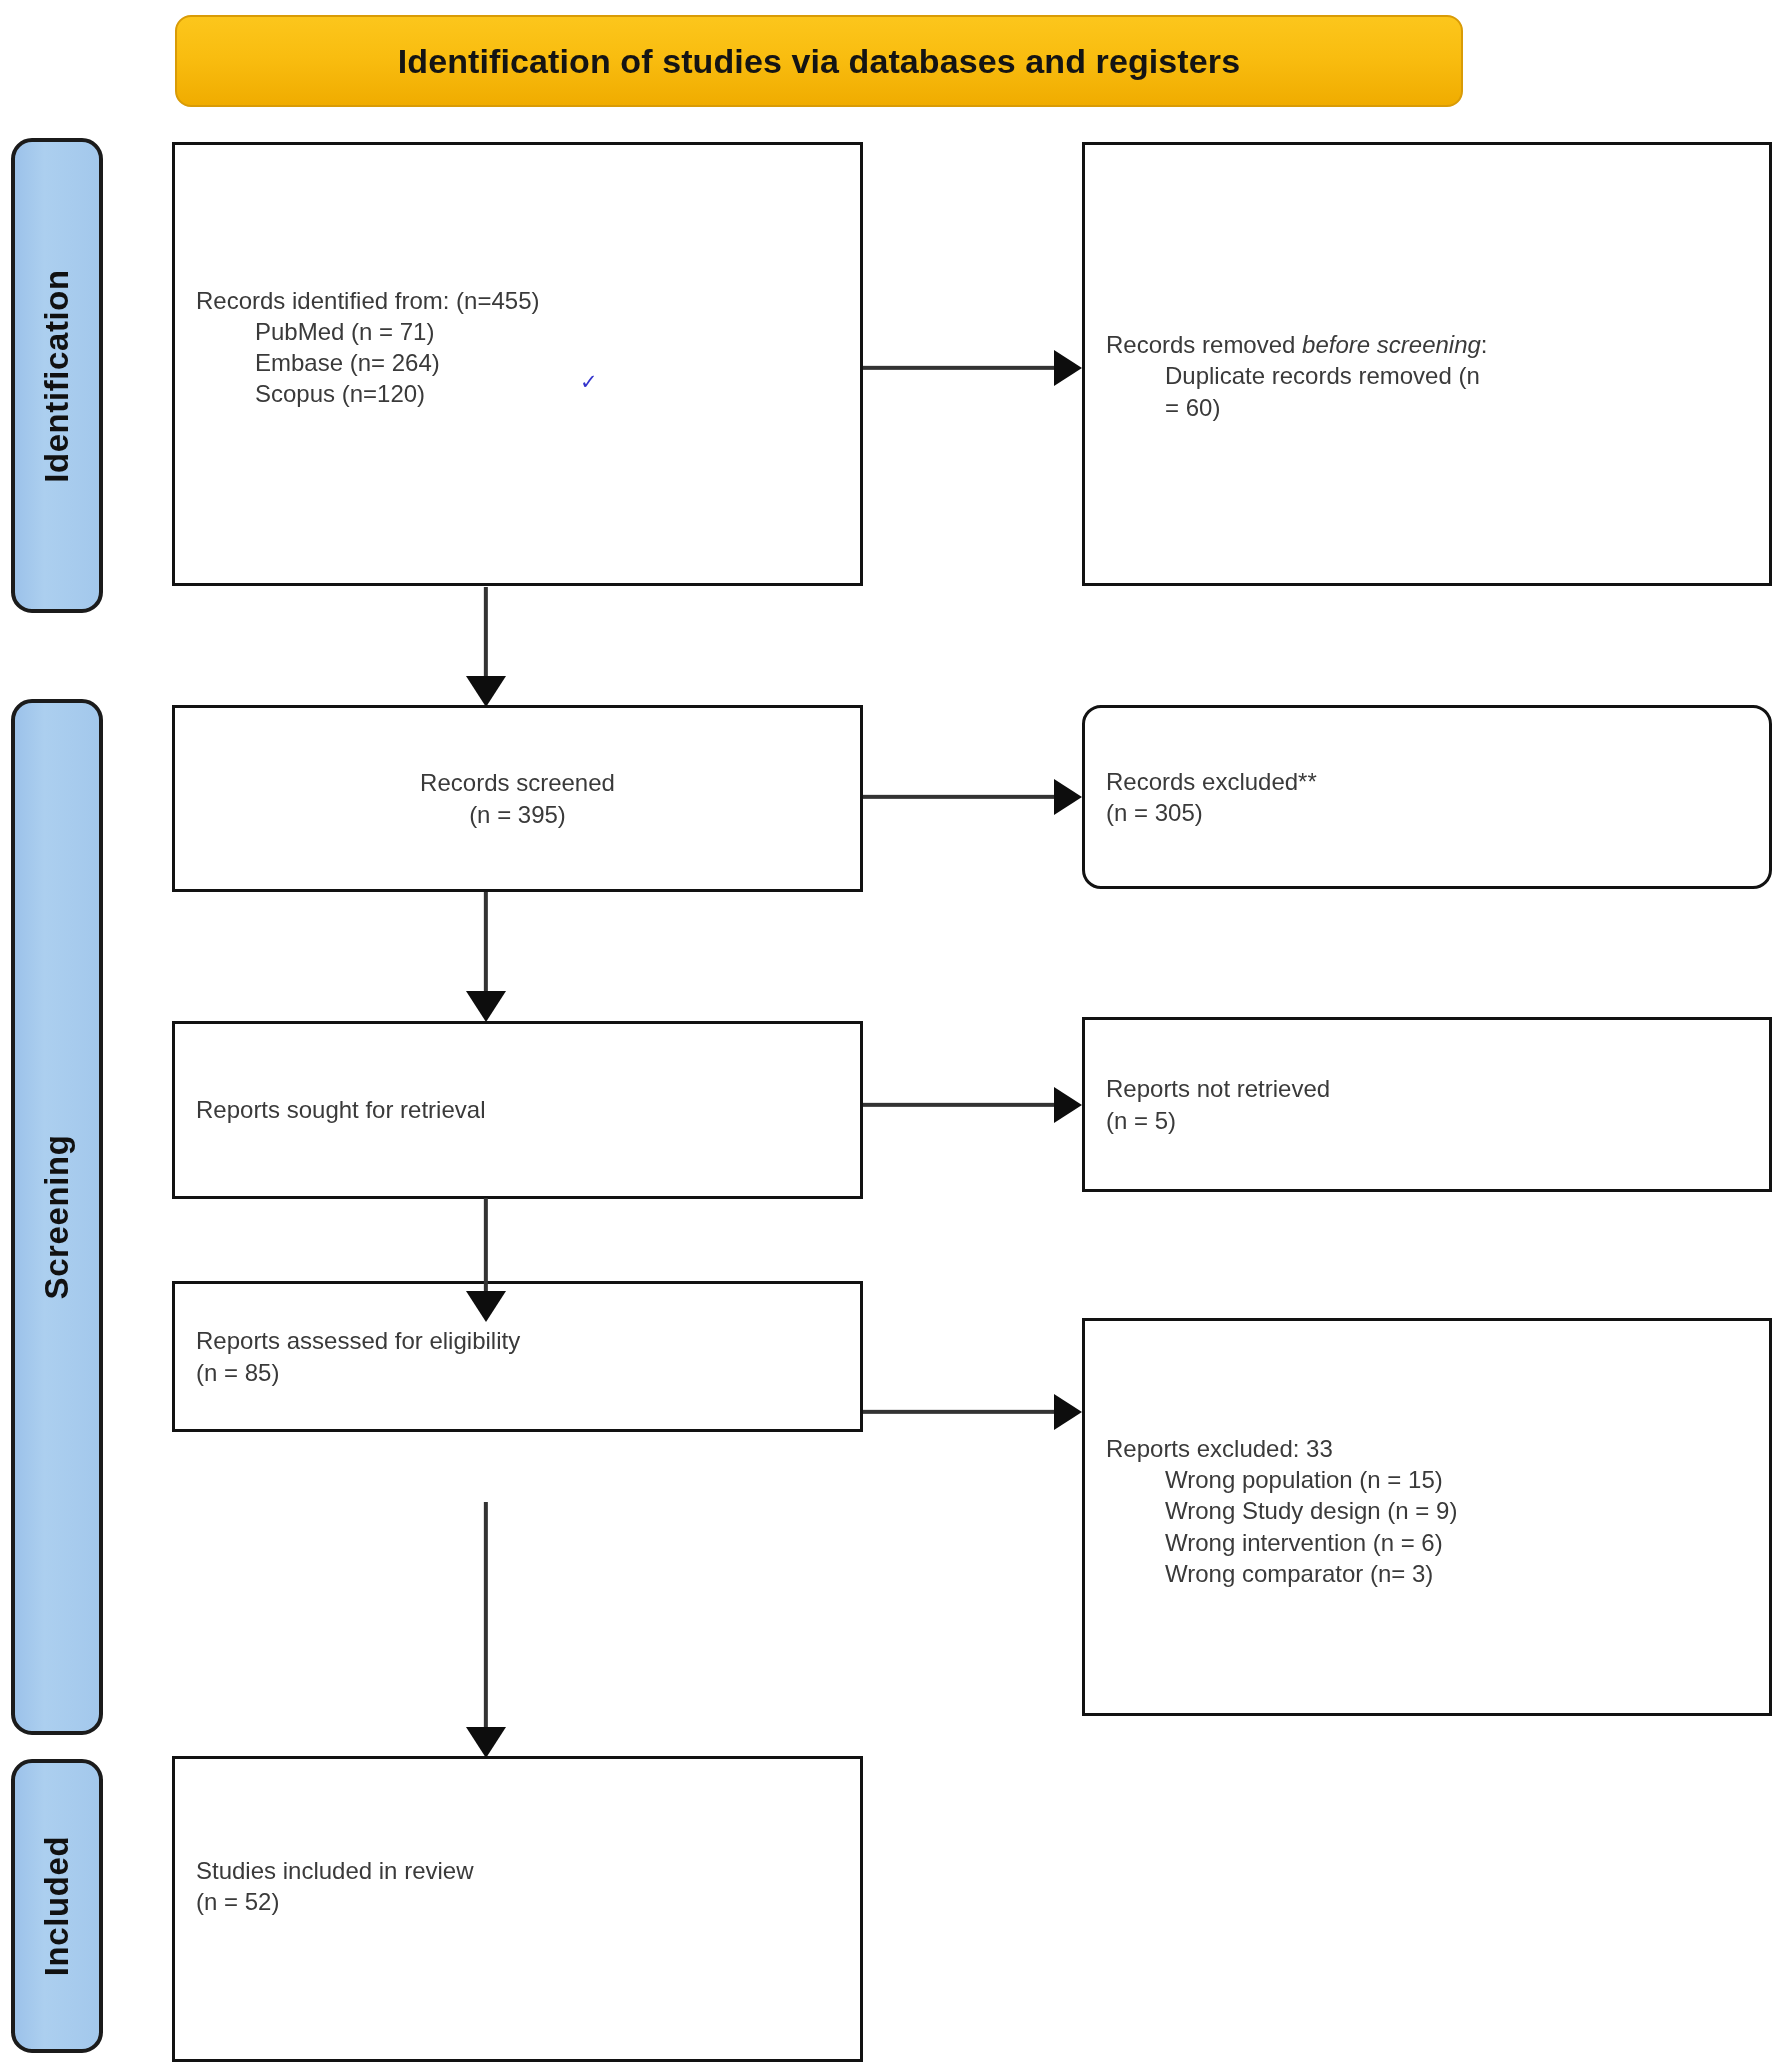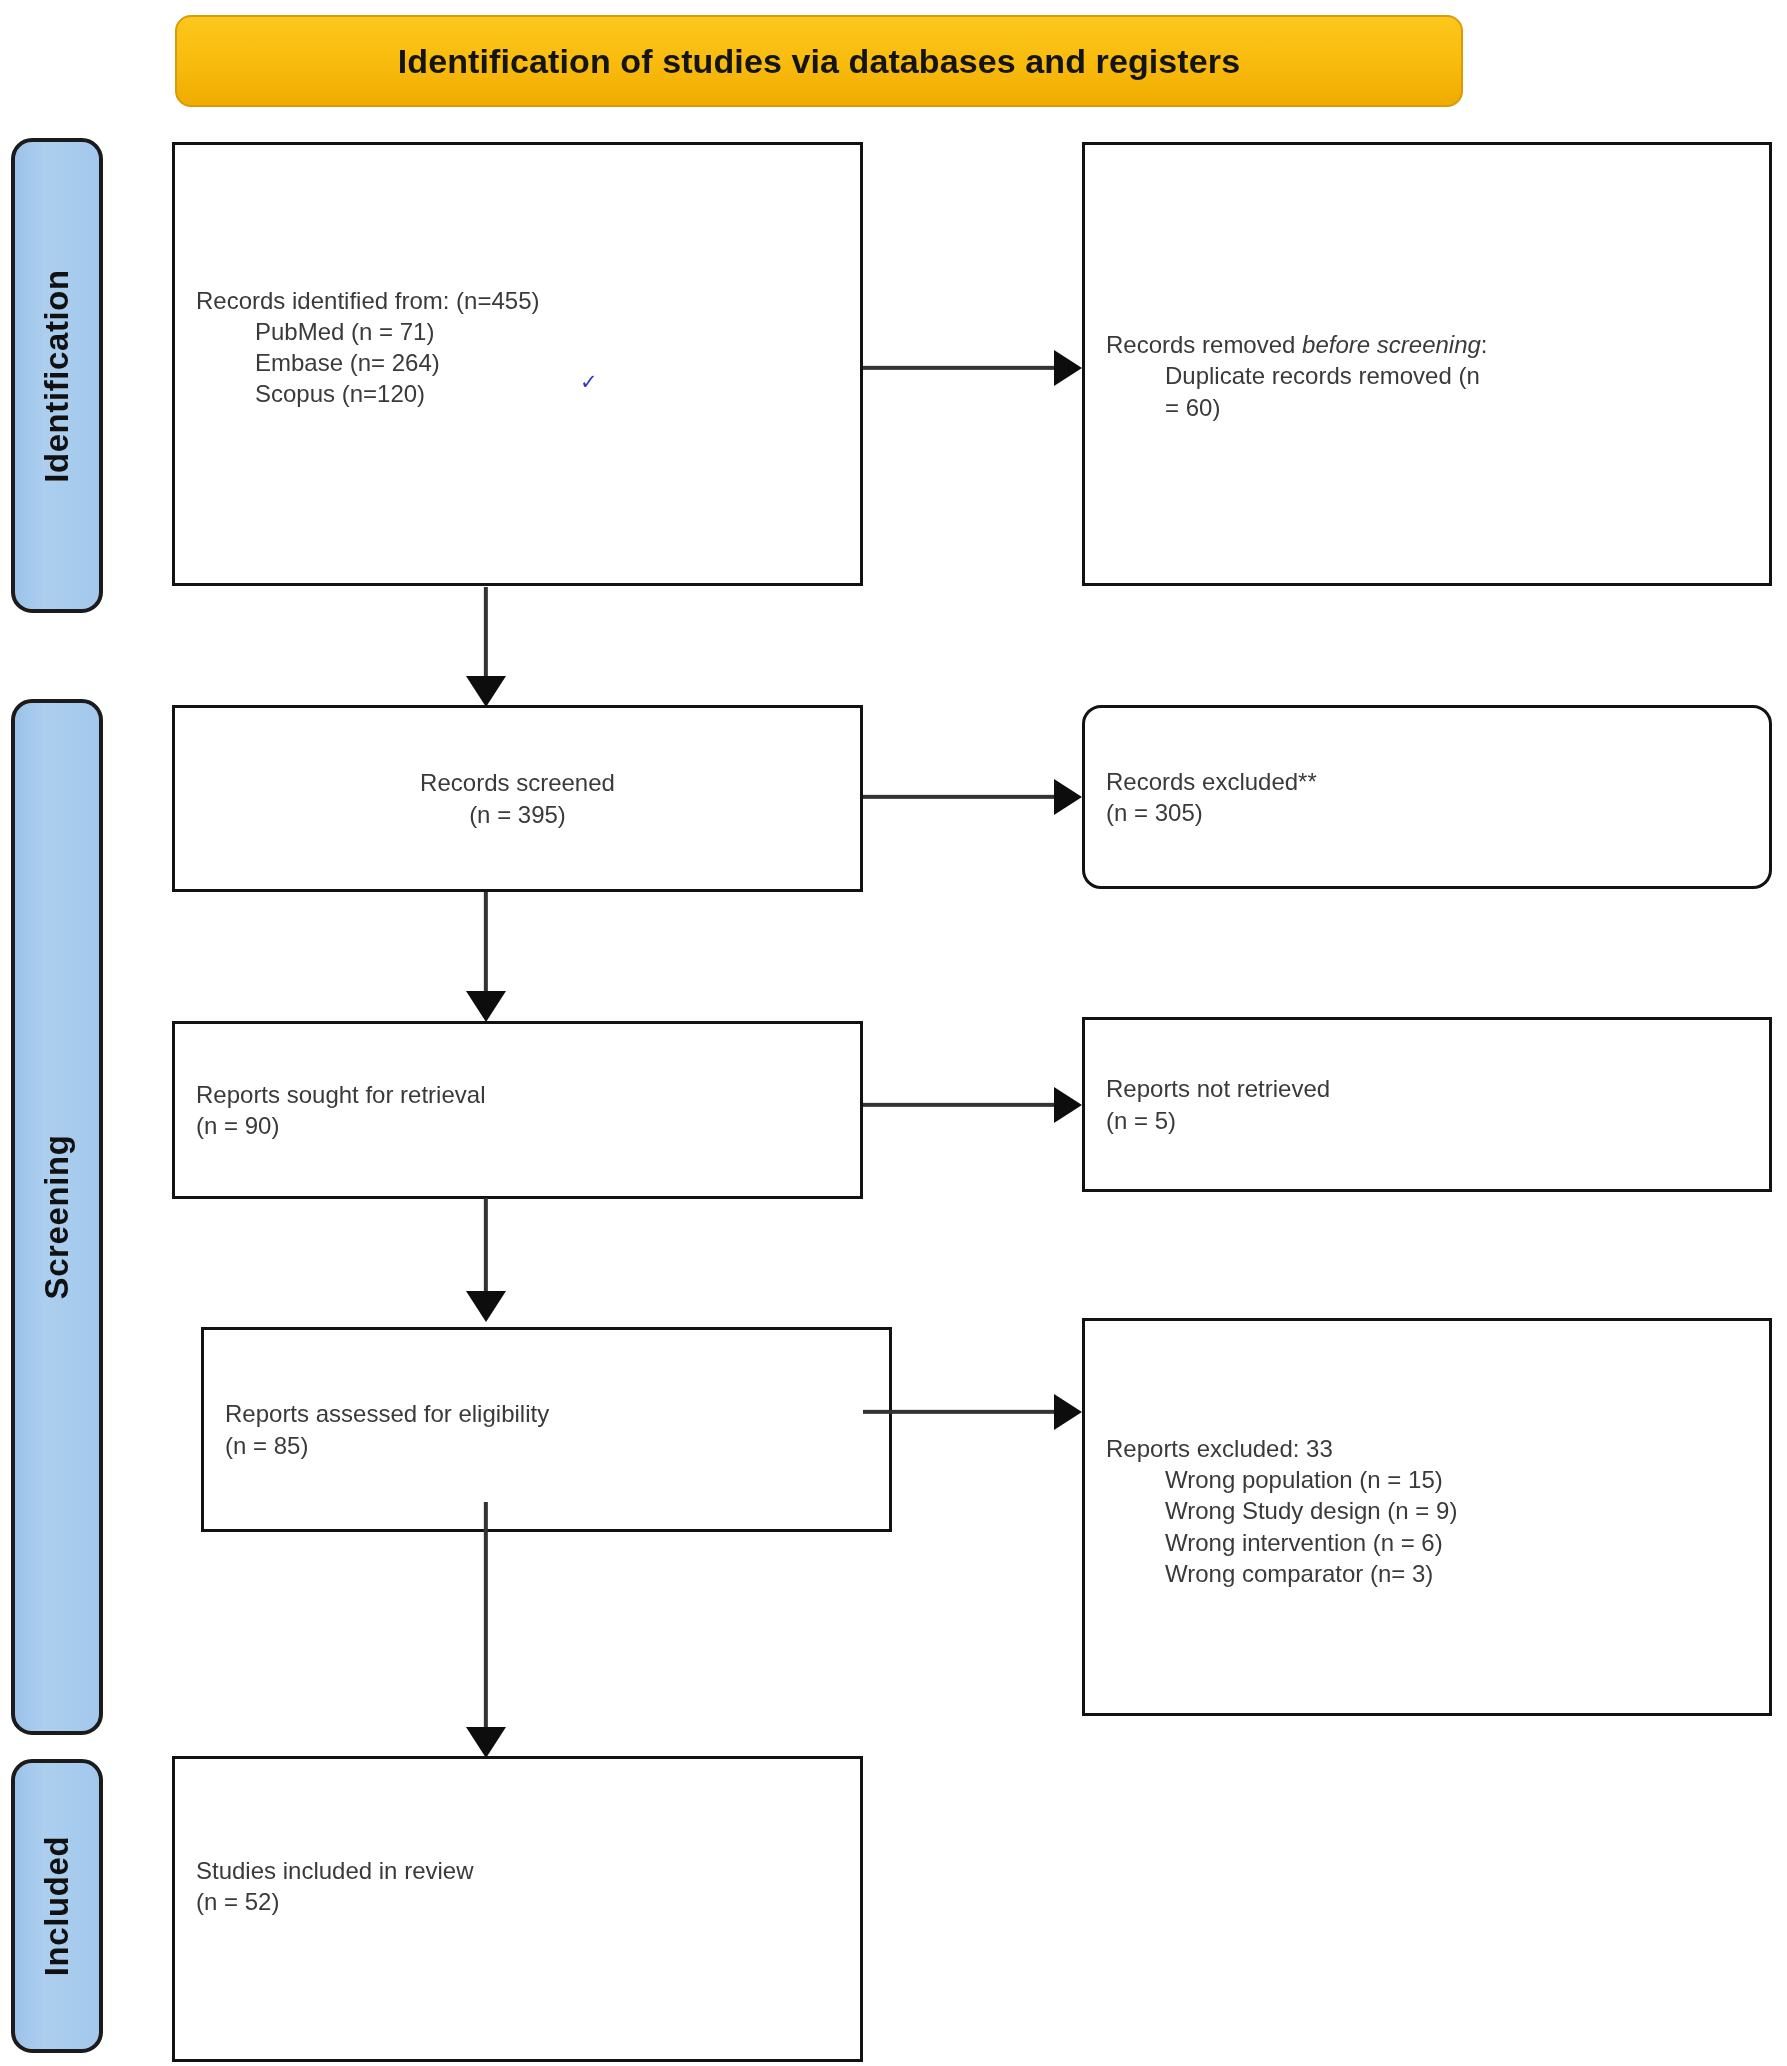--- a/index.html
+++ b/index.html
@@ -86,21 +86,21 @@
     padding-left: 59px;
   }
   .box-inner em {
     font-style: italic;
   }
 
   
   #box-identified        { left: 172px; top: 142px;  width: 691px; height: 444px; }
   #box-screened          { left: 172px; top: 705px; width: 691px; height: 187px; text-align: center; }
   #box-sought            { left: 172px; top: 1021px; width: 691px; height: 178px; }
-  #box-assessed          { left: 172px; top: 1327px; width: 691px; height: 205px; margin-left: 29px; }
+  #box-assessed          { left: 172px; top: 1281px; width: 691px; height: 151px; }
   #box-included          { left: 172px; top: 1756px; width: 691px; height: 306px; }
 
   
   #box-removed           { left: 1082px; top: 142px;  width: 690px; height: 444px; }
   #box-records-excluded  { left: 1082px; top: 705px; width: 690px; height: 184px; border-radius: 19px; }
   #box-not-retrieved     { left: 1082px; top: 1017px; width: 690px; height: 175px; }
   #box-reports-excluded  { left: 1082px; top: 1318px; width: 690px; height: 398px; }
 
   
   #box-identified   .box-inner { transform: translateY(-17px); }
@@ -221,21 +221,20 @@
   <div class="box" id="box-records-excluded">
     <div class="box-inner">
       <span>Records excluded**</span>
       <span style="display:block">(n = 305)</span>
     </div>
   </div>
 
   <div class="box" id="box-sought">
     <div class="box-inner">
       <span>Reports sought for retrieval</span>
-      <span style="display:block">(n = 90)</span>
     </div>
   </div>
 
   <div class="box" id="box-not-retrieved">
     <div class="box-inner">
       <span>Reports not retrieved</span>
       <span style="display:block">(n = 5)</span>
     </div>
   </div>
 

